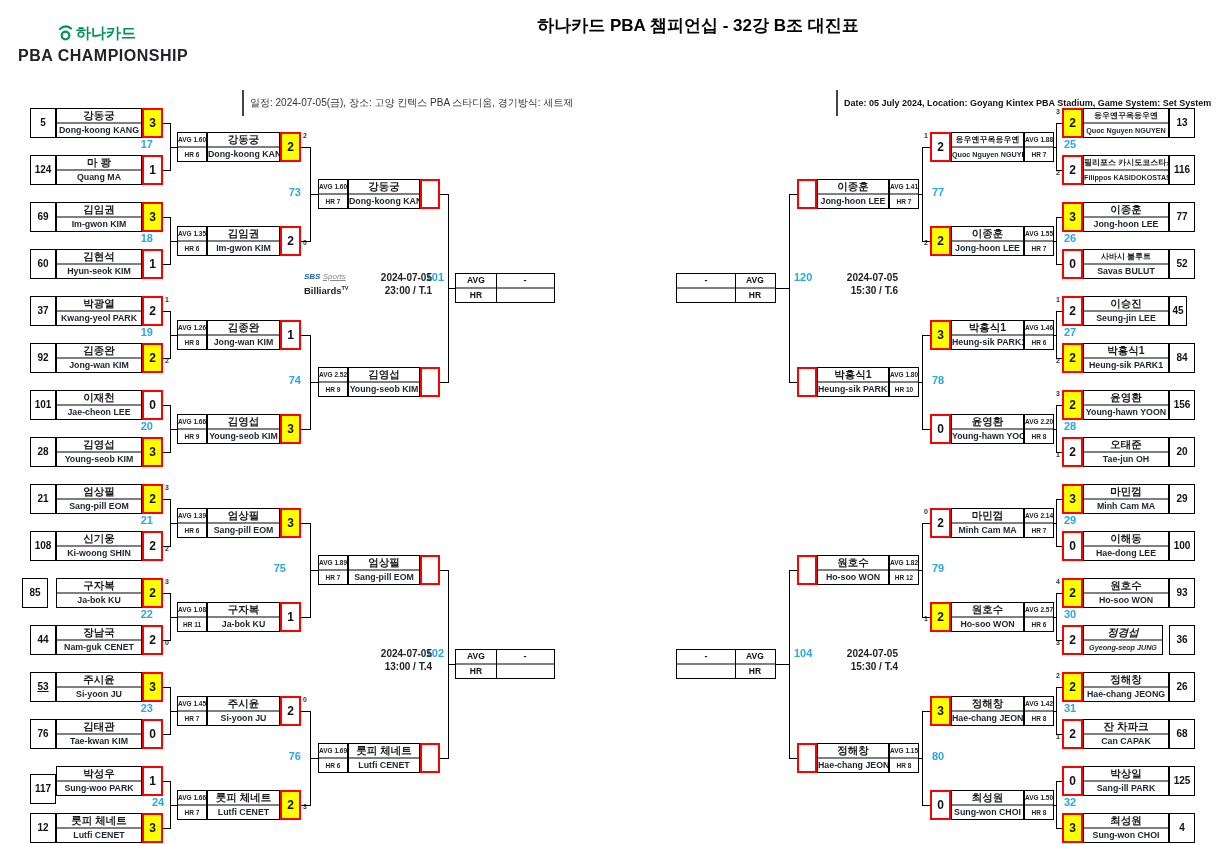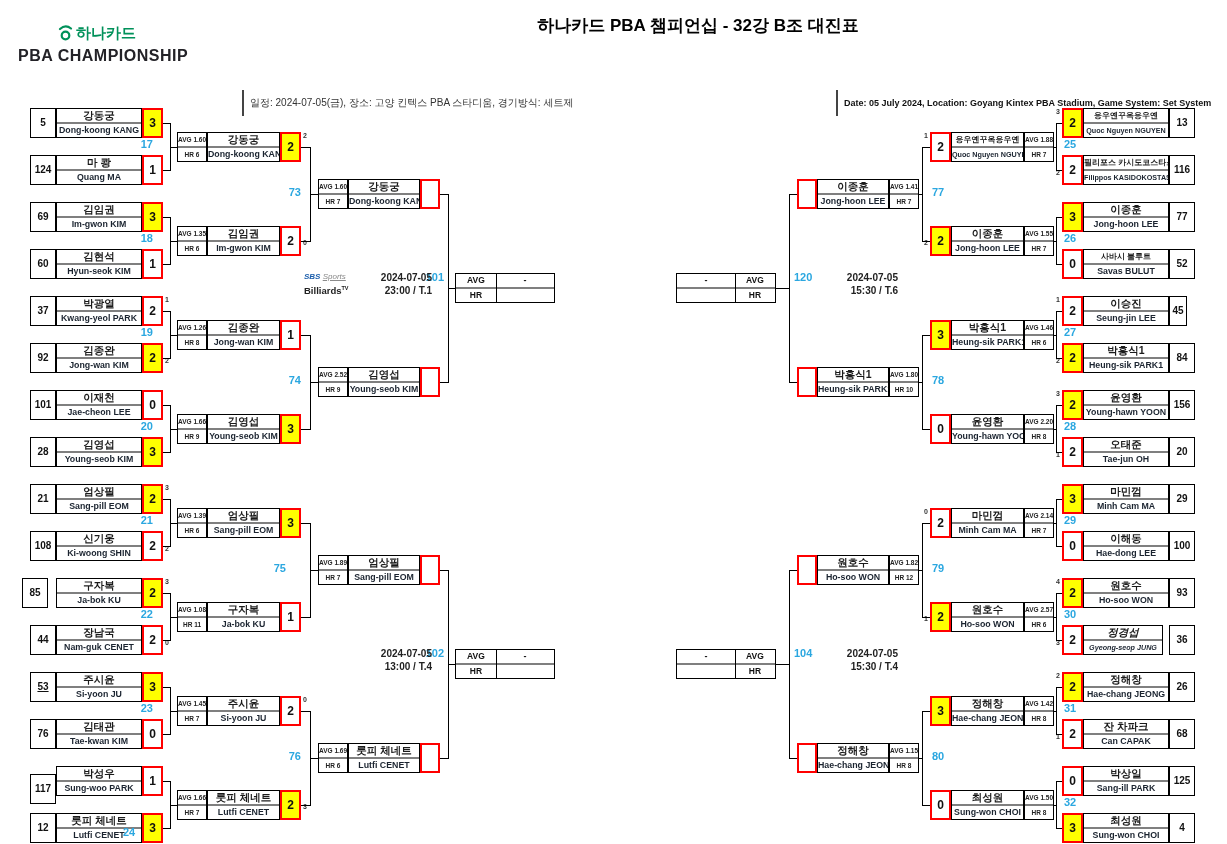--- a/index.html
+++ b/index.html
@@ -209,21 +209,21 @@
         <div class="en">Sung-woo PARK</div>
       </div>
       <div class="scorebox" style="left: 142px; top: 766px; width: 21px; height: 30px;">1</div>
       <div class="cell seed" style="left: 30px; top: 813px; width: 26px; height: 30px;">12</div>
       <div class="cell namebox" style="left: 56px; top: 813px; width: 86px; height: 30px;">
         <div class="ko">룻피 체네트</div>
         <div class="div"></div>
         <div class="en">Lutfi CENET</div>
       </div>
       <div class="scorebox win" style="left: 142px; top: 813px; width: 21px; height: 30px;">3</div>
-      <div class="mnum" style="left: 123px; top: 797px; width: 22px; height: 11px; text-align: left; margin-top: 30px;">24</div>
+      <div class="mnum" style="left: 147px; top: 797px; width: 22px; height: 11px; text-align: center;">24</div>
       <div class="line" style="left: 163px; top: 781px; width: 7px; height: 1px;"></div>
       <div class="line" style="left: 163px; top: 828px; width: 7px; height: 1px;"></div>
       <div class="line" style="left: 170px; top: 781px; width: 1px; height: 48px;"></div>
       <div class="line" style="left: 170px; top: 805px; width: 7px; height: 1px;"></div>
       <div class="cell statbox" style="left: 177px; top: 131.5px; width: 30px; height: 30px;">
         <div class="st">AVG 1.600</div>
         <div class="div"></div>
         <div class="st">HR 6</div>
       </div>
       <div class="cell namebox" style="left: 207px; top: 131.5px; width: 73px; height: 30px;">

